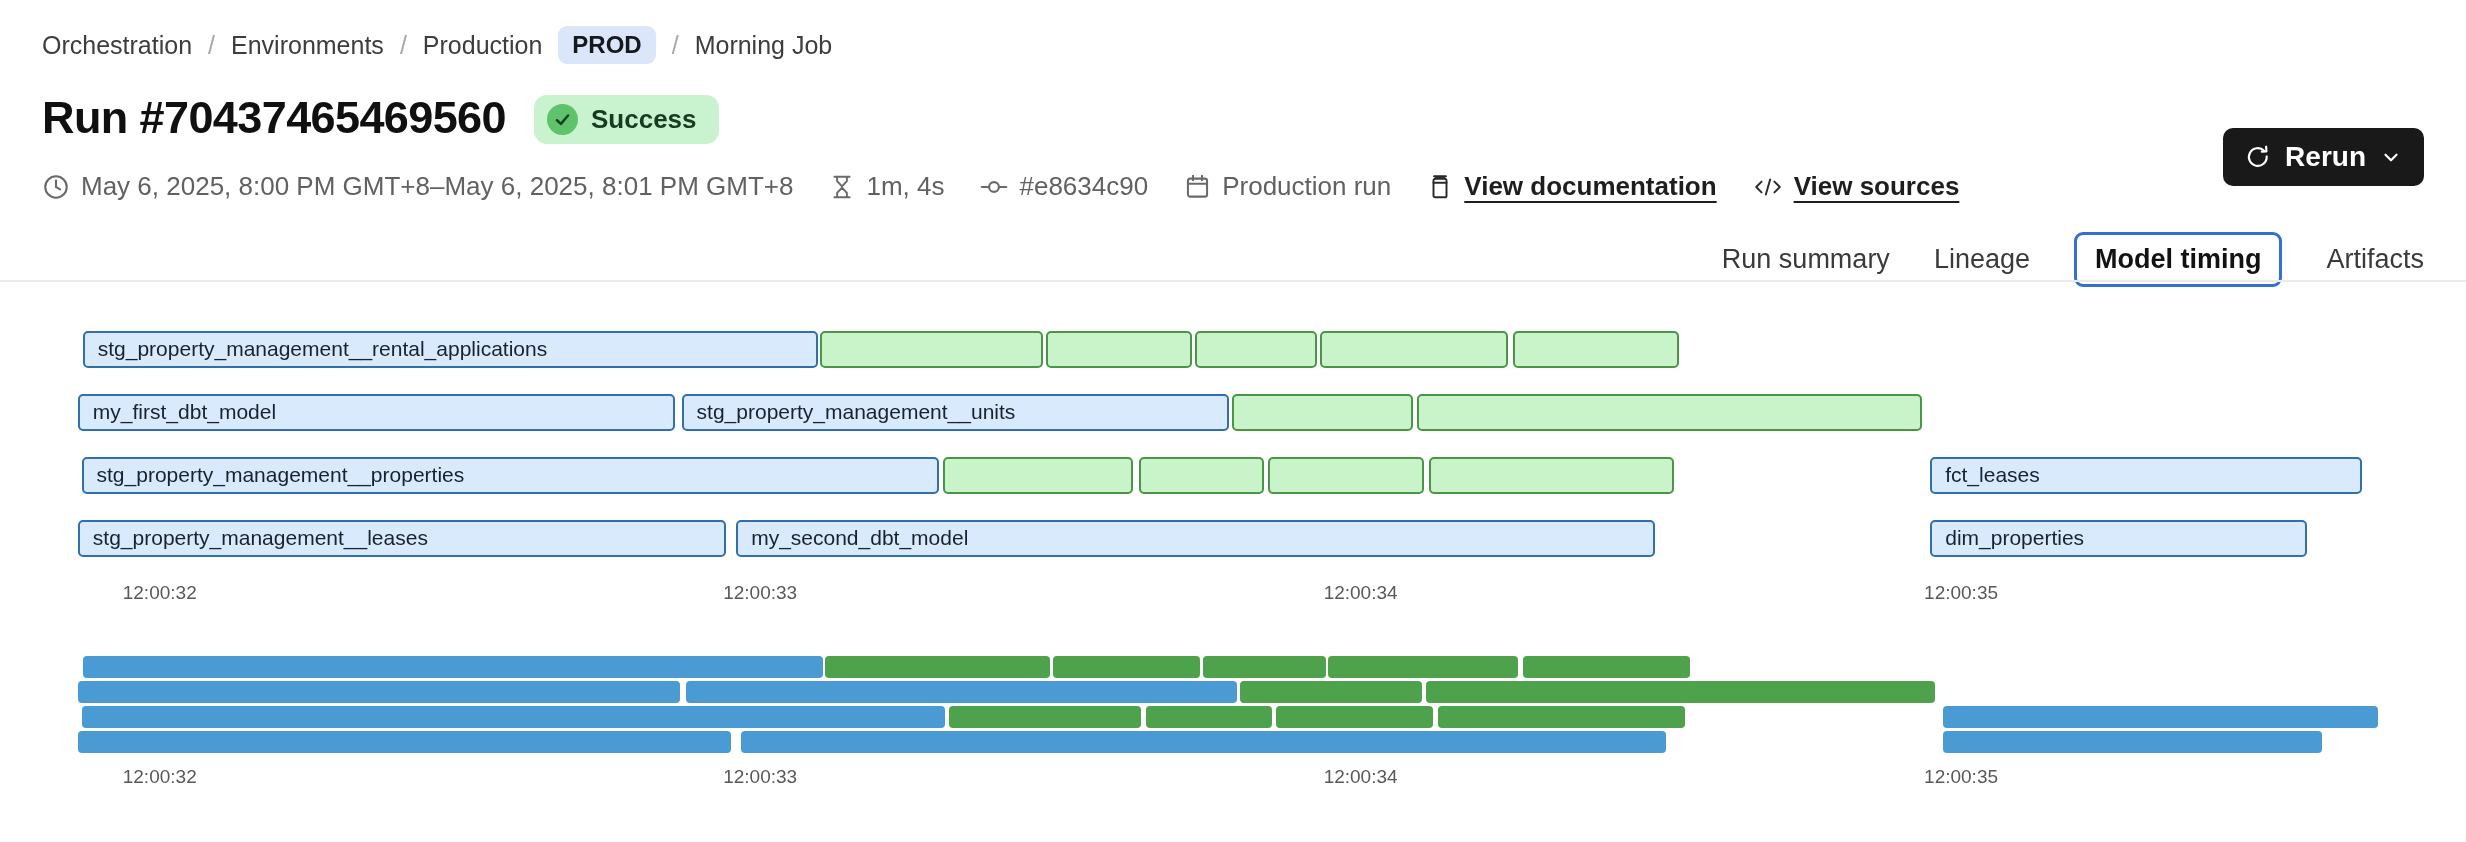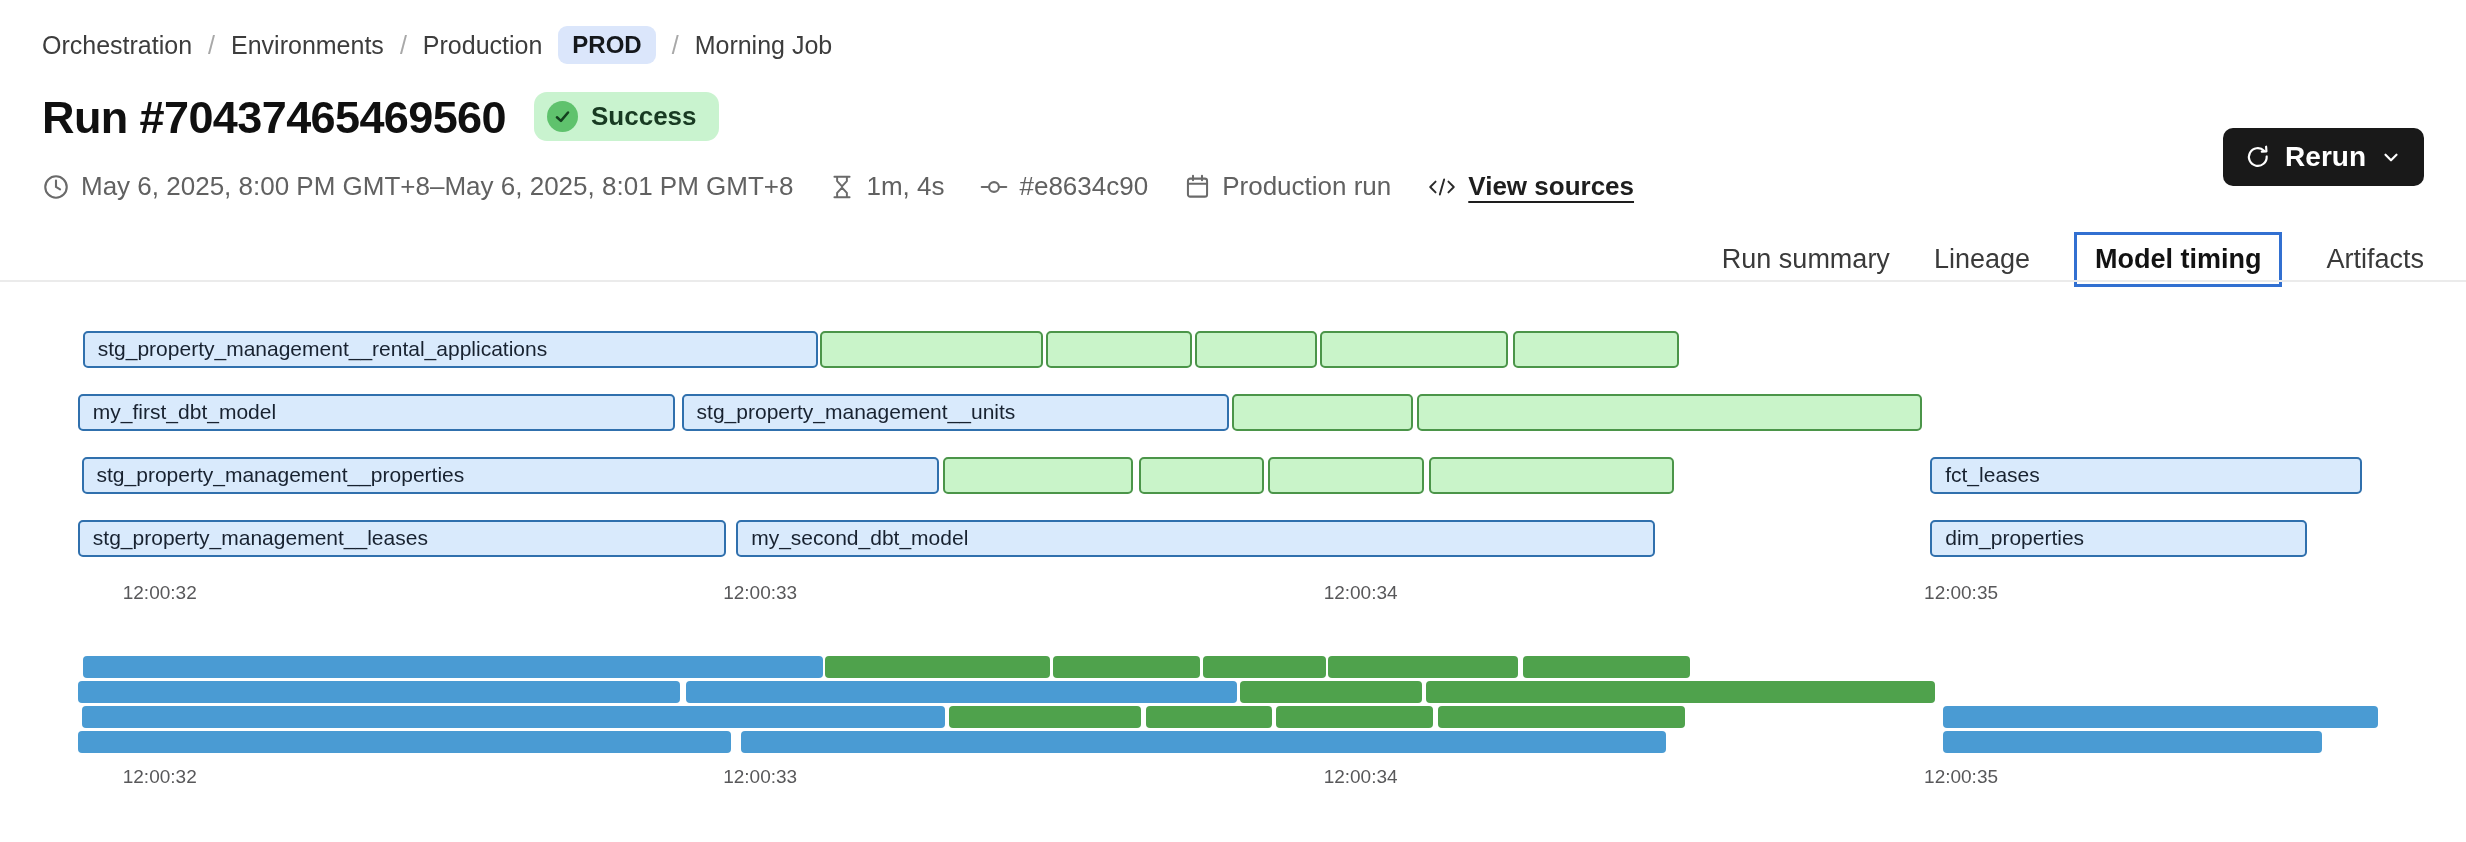--- a/index.html
+++ b/index.html
@@ -8,37 +8,37 @@
     font-family:"Liberation Sans",sans-serif;color:#262626;
     -webkit-font-smoothing:antialiased;
   }
   .pad{padding:26px 42px 0 42px;}
   
   .breadcrumb{display:flex;align-items:center;gap:16px;font-size:25px;color:#3d3d3d;}
   .crumb{cursor:pointer;}
   .crumb-sep{color:#a8a8a8;}
   .env-badge{background:#dbe6fb;border-radius:9px;padding:5px 14px;font-weight:700;font-size:24px;color:#15181c;}
   
-  .title-row{display:flex;align-items:flex-start;gap:28px;margin-top:28px;}
+  .title-row{display:flex;align-items:flex-end;gap:28px;margin-top:28px;}
   .run-title{font-size:45px;font-weight:700;letter-spacing:-0.6px;color:#101010;}
   .status-badge{display:flex;align-items:center;gap:13px;background:#c9f3cf;border-radius:13px;padding:9px 22px 9px 13px;font-size:26px;font-weight:600;color:#183a22;}
   .status-circle{width:31px;height:31px;border-radius:50%;background:#5fc26d;display:flex;align-items:center;justify-content:center;flex:0 0 auto;}
   
   .meta-row{display:flex;align-items:center;gap:36px;margin-top:27px;font-size:26px;color:#616161;}
   .meta-item{display:flex;align-items:center;gap:11px;white-space:nowrap;}
   .meta-item svg{flex:0 0 auto;}
   .meta-link{color:#1e1e1e;font-weight:600;text-decoration:underline;text-underline-offset:6px;text-decoration-thickness:1.5px;cursor:pointer;}
   
   .rerun-btn{position:absolute;top:128px;right:42px;height:58px;display:flex;align-items:center;gap:14px;
     background:#191919;color:#ffffff;border:none;border-radius:10px;padding:0 22px;font-family:inherit;
     font-size:28px;font-weight:700;cursor:pointer;}
   
   .tabs{display:flex;align-items:center;gap:44px;margin-top:30px;font-size:27px;color:#3a3a3a;font-weight:500;justify-content:flex-end;}
   .tab{padding:9px 0;cursor:pointer;white-space:nowrap;}
-  .tab.active{padding:9px 18px;border:3px solid #3270d1;border-radius:0;color:#121212;font-weight:600;}
+  .tab.active{padding:9px 18px;border:3px solid #3270d1;border-radius:9px;color:#121212;font-weight:600;}
   .tab-divider{position:absolute;left:0;top:280px;width:2466px;border-bottom:2px solid #ebebeb;}
   
   .gantt-rows{position:absolute;left:0;top:331px;width:2450px;height:230px;}
   .gbar{position:absolute;height:37px;box-sizing:border-box;border-radius:5px;font-size:21px;line-height:32px;
     padding-left:13px;white-space:nowrap;overflow:hidden;color:#182230;cursor:pointer;}
   .gbar.blue{background:#d9eafc;border:2px solid #3070ad;}
   .gbar.green{background:#c9f4c9;border:2px solid #4b9549;}
   .axis{position:absolute;left:0;width:2400px;height:26px;text-align:right;}
   .axis .tick{position:absolute;transform:translateX(-50%);font-size:19px;color:#58585a;white-space:nowrap;}
   .gantt-axis{top:582px;}
@@ -100,20 +100,28 @@
       <span>#e8634c90</span>
     </span>
     <span class="meta-item">
       <svg width="27" height="27" viewBox="0 0 24 24" fill="none" stroke="#6a6a6a" stroke-width="1.8" stroke-linecap="round">
           <rect x="3.5" y="5" width="17" height="16" rx="2"></rect>
           <line x1="3.5" y1="9.5" x2="20.5" y2="9.5"></line>
           <line x1="8" y1="2.5" x2="8" y2="6.5"></line>
           <line x1="16" y1="2.5" x2="16" y2="6.5"></line>
         </svg>
       <span>Production run</span>
+    </span>
+    <span class="meta-item">
+      <svg width="26" height="28" viewBox="0 0 24 24" fill="none" stroke="#2a2a2a" stroke-width="1.8" stroke-linecap="round">
+          <rect x="6" y="4.5" width="12" height="17" rx="1.5"></rect>
+          <path d="M6.5 2h11M7 4.5c0 0 .5-1 5-1s5 1 5 1"></path>
+          <line x1="6" y1="8" x2="18" y2="8"></line>
+        </svg>
+      <span class="meta-link">View documentation</span>
     </span>
     <span class="meta-item">
       <svg width="30" height="26" viewBox="0 0 28 24" fill="none" stroke="#2a2a2a" stroke-width="1.8" stroke-linecap="round" stroke-linejoin="round">
           <polyline points="8,7 3,12 8,17"></polyline>
           <polyline points="20,7 25,12 20,17"></polyline>
           <line x1="16" y1="5" x2="12" y2="19"></line>
         </svg>
       <span class="meta-link">View sources</span>
     </span>
   </div>

